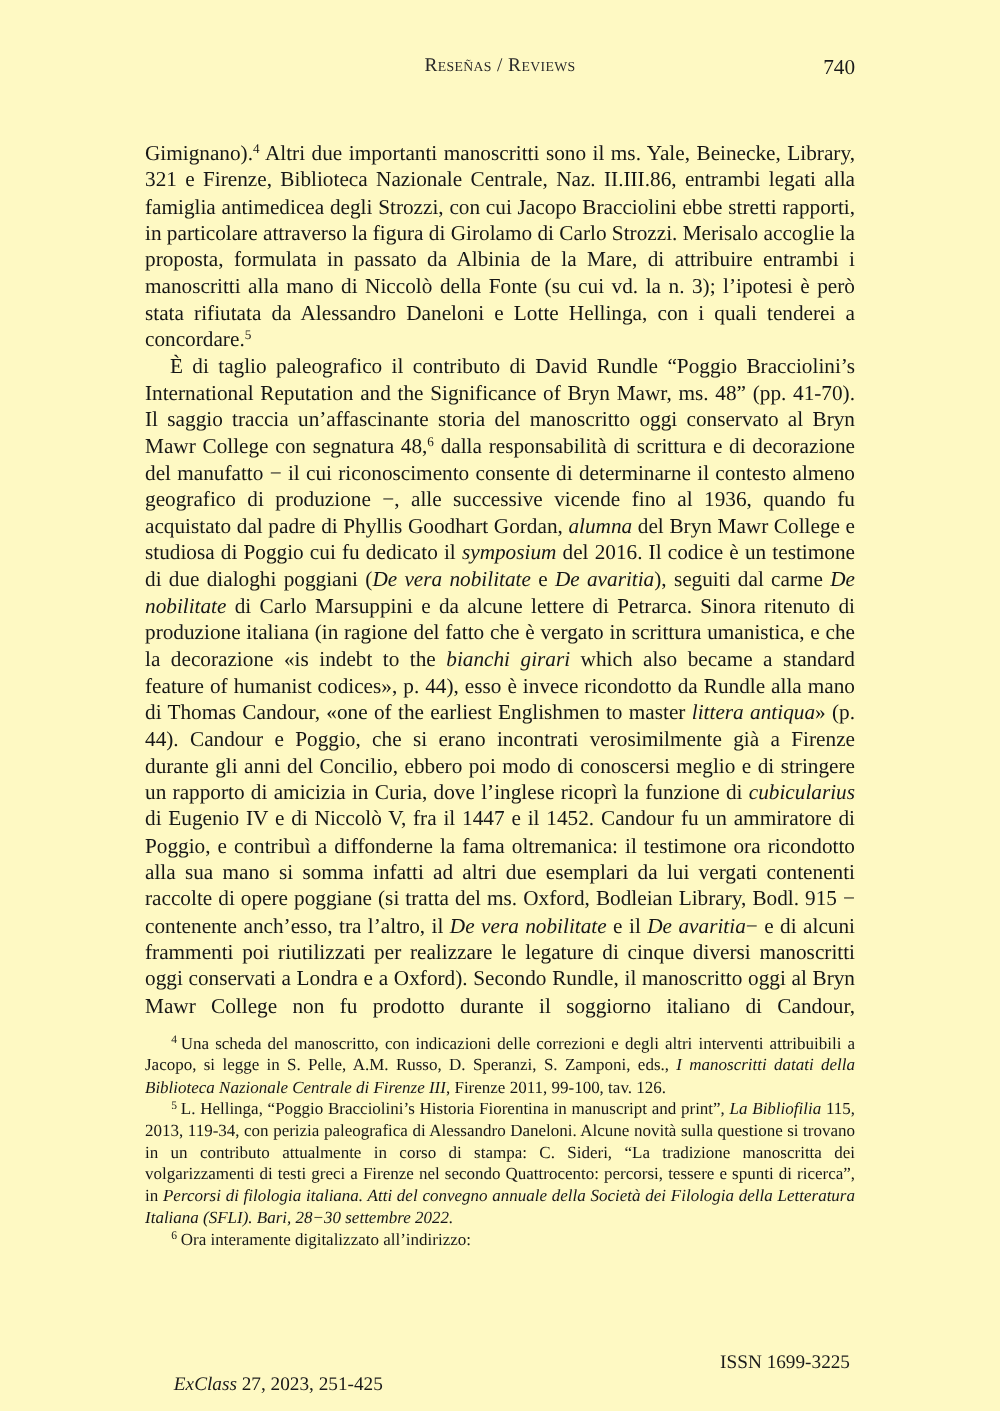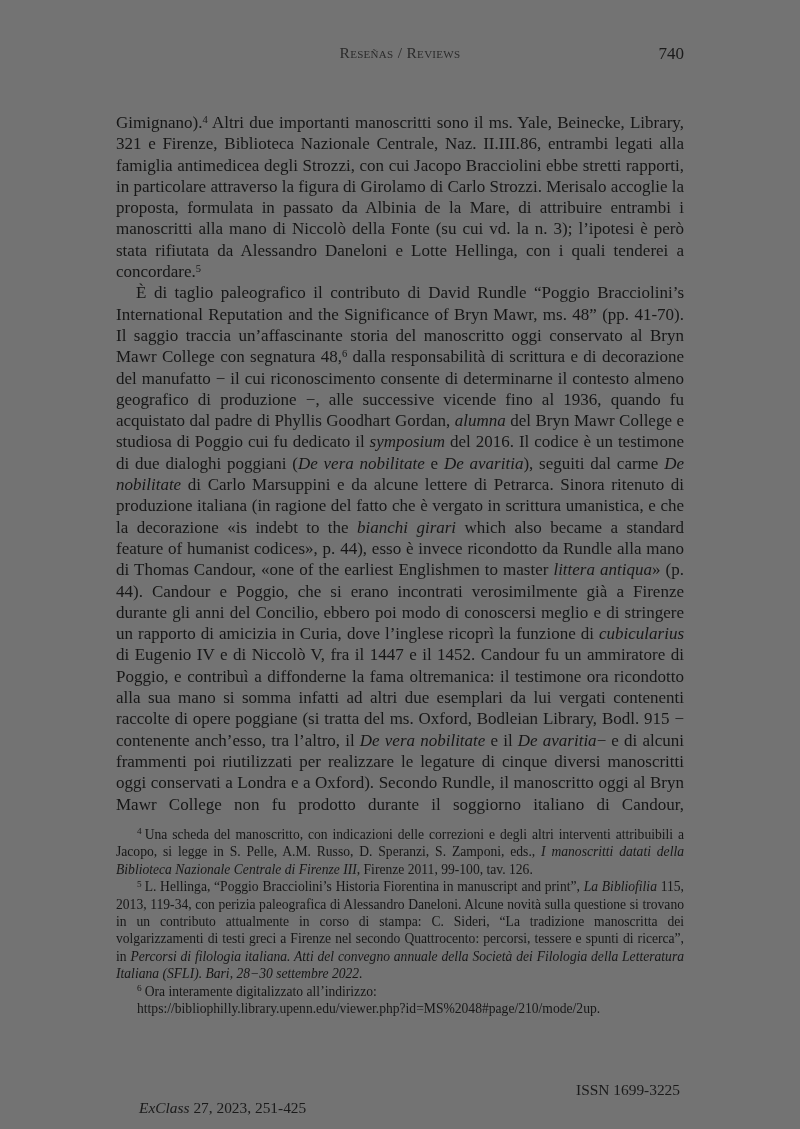--- a/index.html
+++ b/index.html
@@ -4,21 +4,21 @@
 <style>
   html, body {
     margin: 0;
     padding: 0;
     background: #ffffff;
   }
   .page {
     position: relative;
     width: 800px;
     height: 1129px;
-    background: #737373;
+    background: #fef9c3;
     font-family: "Liberation Serif", "DejaVu Serif", serif;
     color: #1a1a1a;
     overflow: hidden;
   }
 
   
   .runhead {
     position: absolute;
     top: 44px;
     left: 116px;
@@ -136,21 +136,21 @@
   </div>
 
   <div class="body-block" id="body-block">
       <p><span>Gimignano).</span><sup class="fn">4</sup><span> Altri due importanti manoscritti sono il ms. Yale, Beinecke, Library, 321 e Firenze, Biblioteca Nazionale Centrale, Naz. II.III.86, entrambi legati alla famiglia antimedicea degli Strozzi, con cui Jacopo Bracciolini ebbe stretti rapporti, in particolare attraverso la figura di Girolamo di Carlo Strozzi. Merisalo accoglie la proposta, formulata in passato da Albinia de la Mare, di attribuire entrambi i manoscritti alla mano di Niccolò della Fonte (su cui vd. la n. 3); l’ipotesi è però stata rifiutata da Alessandro Daneloni e Lotte Hellinga, con i quali tenderei a concordare.</span><sup class="fn">5</sup></p>
       <p class="indent"><span>È di taglio paleografico il contributo di David Rundle “Poggio Bracciolini’s International Reputation and the Significance of Bryn Mawr, ms. 48” (pp. 41-70). Il saggio traccia un’affascinante storia del manoscritto oggi conservato al Bryn Mawr College con segnatura 48,</span><sup class="fn">6</sup><span> dalla responsabilità di scrittura e di decorazione del manufatto − il cui riconoscimento consente di determinarne il contesto almeno geografico di produzione −, alle successive vicende fino al 1936, quando fu acquistato dal padre di Phyllis Goodhart Gordan, </span><i>alumna</i><span> del Bryn Mawr College e studiosa di Poggio cui fu dedicato il </span><i>symposium</i><span> del 2016. Il codice è un testimone di due dialoghi poggiani (</span><i>De vera nobilitate</i><span> e </span><i>De avaritia</i><span>), seguiti dal carme </span><i>De nobilitate</i><span> di Carlo Marsuppini e da alcune lettere di Petrarca. Sinora ritenuto di produzione italiana (in ragione del fatto che è vergato in scrittura umanistica, e che la decorazione «is indebt to the </span><i>bianchi girari</i><span> which also became a standard feature of humanist codices», p. 44), esso è invece ricondotto da Rundle alla mano di Thomas Candour, «one of the earliest Englishmen to master </span><i>littera antiqua</i><span>» (p. 44). Candour e Poggio, che si erano incontrati verosimilmente già a Firenze durante gli anni del Concilio, ebbero poi modo di conoscersi meglio e di stringere un rapporto di amicizia in Curia, dove l’inglese ricoprì la funzione di </span><i>cubicularius</i><span> di Eugenio IV e di Niccolò V, fra il 1447 e il 1452. Candour fu un ammiratore di Poggio, e contribuì a diffonderne la fama oltremanica: il testimone ora ricondotto alla sua mano si somma infatti ad altri due esemplari da lui vergati contenenti raccolte di opere poggiane (si tratta del ms. Oxford, Bodleian Library, Bodl. 915 − contenente anch’esso, tra l’altro, il </span><i>De vera nobilitate</i><span> e il </span><i>De avaritia</i><span>− e di alcuni frammenti poi riutilizzati per realizzare le legature di cinque diversi manoscritti oggi conservati a Londra e a Oxford). Secondo Rundle, il manoscritto oggi al Bryn Mawr College non fu prodotto durante il soggiorno italiano di Candour,</span></p>
     </div>
 
   <div class="footnotes" id="footnotes-block">
       <p><sup class="fnmark">4</sup><span>Una scheda del manoscritto, con indicazioni delle correzioni e degli altri interventi attribuibili a Jacopo, si legge in S. Pelle, A.M. Russo, D. Speranzi, S. Zamponi, eds., </span><i>I manoscritti datati della Biblioteca Nazionale Centrale di Firenze III</i><span>, Firenze 2011, 99-100, tav. 126.</span></p>
       <p><sup class="fnmark">5</sup><span>L. Hellinga, “Poggio Bracciolini’s Historia Fiorentina in manuscript and print”, </span><i>La Bibliofilia</i><span> 115, 2013, 119-34, con perizia paleografica di Alessandro Daneloni. Alcune novità sulla questione si trovano in un contributo attualmente in corso di stampa: C. Sideri, “La tradizione manoscritta dei volgarizzamenti di testi greci a Firenze nel secondo Quattrocento: percorsi, tessere e spunti di ricerca”, in </span><i>Percorsi di filologia italiana. Atti del convegno annuale della Società dei Filologia della Letteratura Italiana (SFLI). Bari, 28−30 settembre 2022.</i></p>
-      <p><sup class="fnmark">6</sup><span>Ora interamente digitalizzato all’indirizzo:</span><span class="fn-url">https://bibliophilly.library.upenn.edu/viewer.php?id=MS%2048#page/210/mode/2up.</span></p>
+      <p><sup class="fnmark">6</sup><span>Ora interamente digitalizzato all’indirizzo:</span></p>
     </div>
 
   <div class="footer">
     <div class="footer-left">
       <span class="it">ExClass</span><span> 27, 2023, 251-425</span>
     </div>
     <div class="footer-right">ISSN 1699-3225</div>
   </div>
 
 </div>

